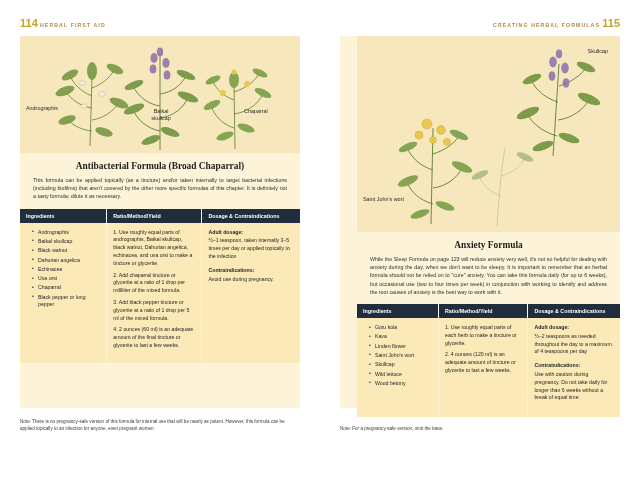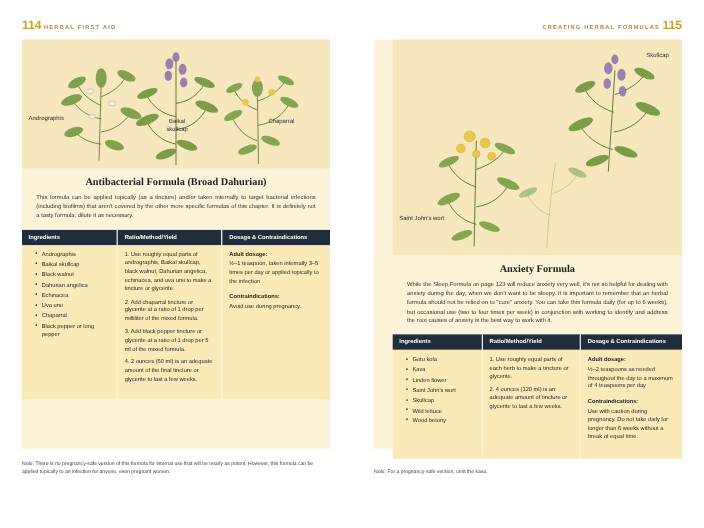--- a/index.html
+++ b/index.html
@@ -191,21 +191,21 @@
             <circle cx="227" cy="48" r="3"></circle>
             <circle cx="214" cy="36" r="2.6"></circle>
           </g>
         </svg>
 
         <div class="plant-label" style="left:6px; top:69px;">Andrographis</div>
         <div class="plant-label" style="left:121px; top:72px; white-space:normal; width:40px; text-align:center;">Baikal<br>skullcap</div>
         <div class="plant-label" style="left:224px; top:72px;">Chaparral</div>
       </div>
 
-      <div class="formula-title">Antibacterial Formula (Broad Dahurian)</div>
+      <div class="formula-title">Antibacterial Formula (Broad Chaparral)</div>
       <div class="formula-intro">This formula can be applied topically (as a tincture) and/or taken internally to target bacterial infections (including biofilms) that aren't covered by the other more specific formulas of this chapter. It is definitely not a tasty formula; dilute it as necessary.</div>
 
       <table class="fx">
         <thead>
           <tr>
             <th style="width:31%">Ingredients</th>
             <th style="width:34%">Ratio/Method/Yield</th>
             <th style="width:35%">Dosage &amp; Contraindications</th>
           </tr>
         </thead>

